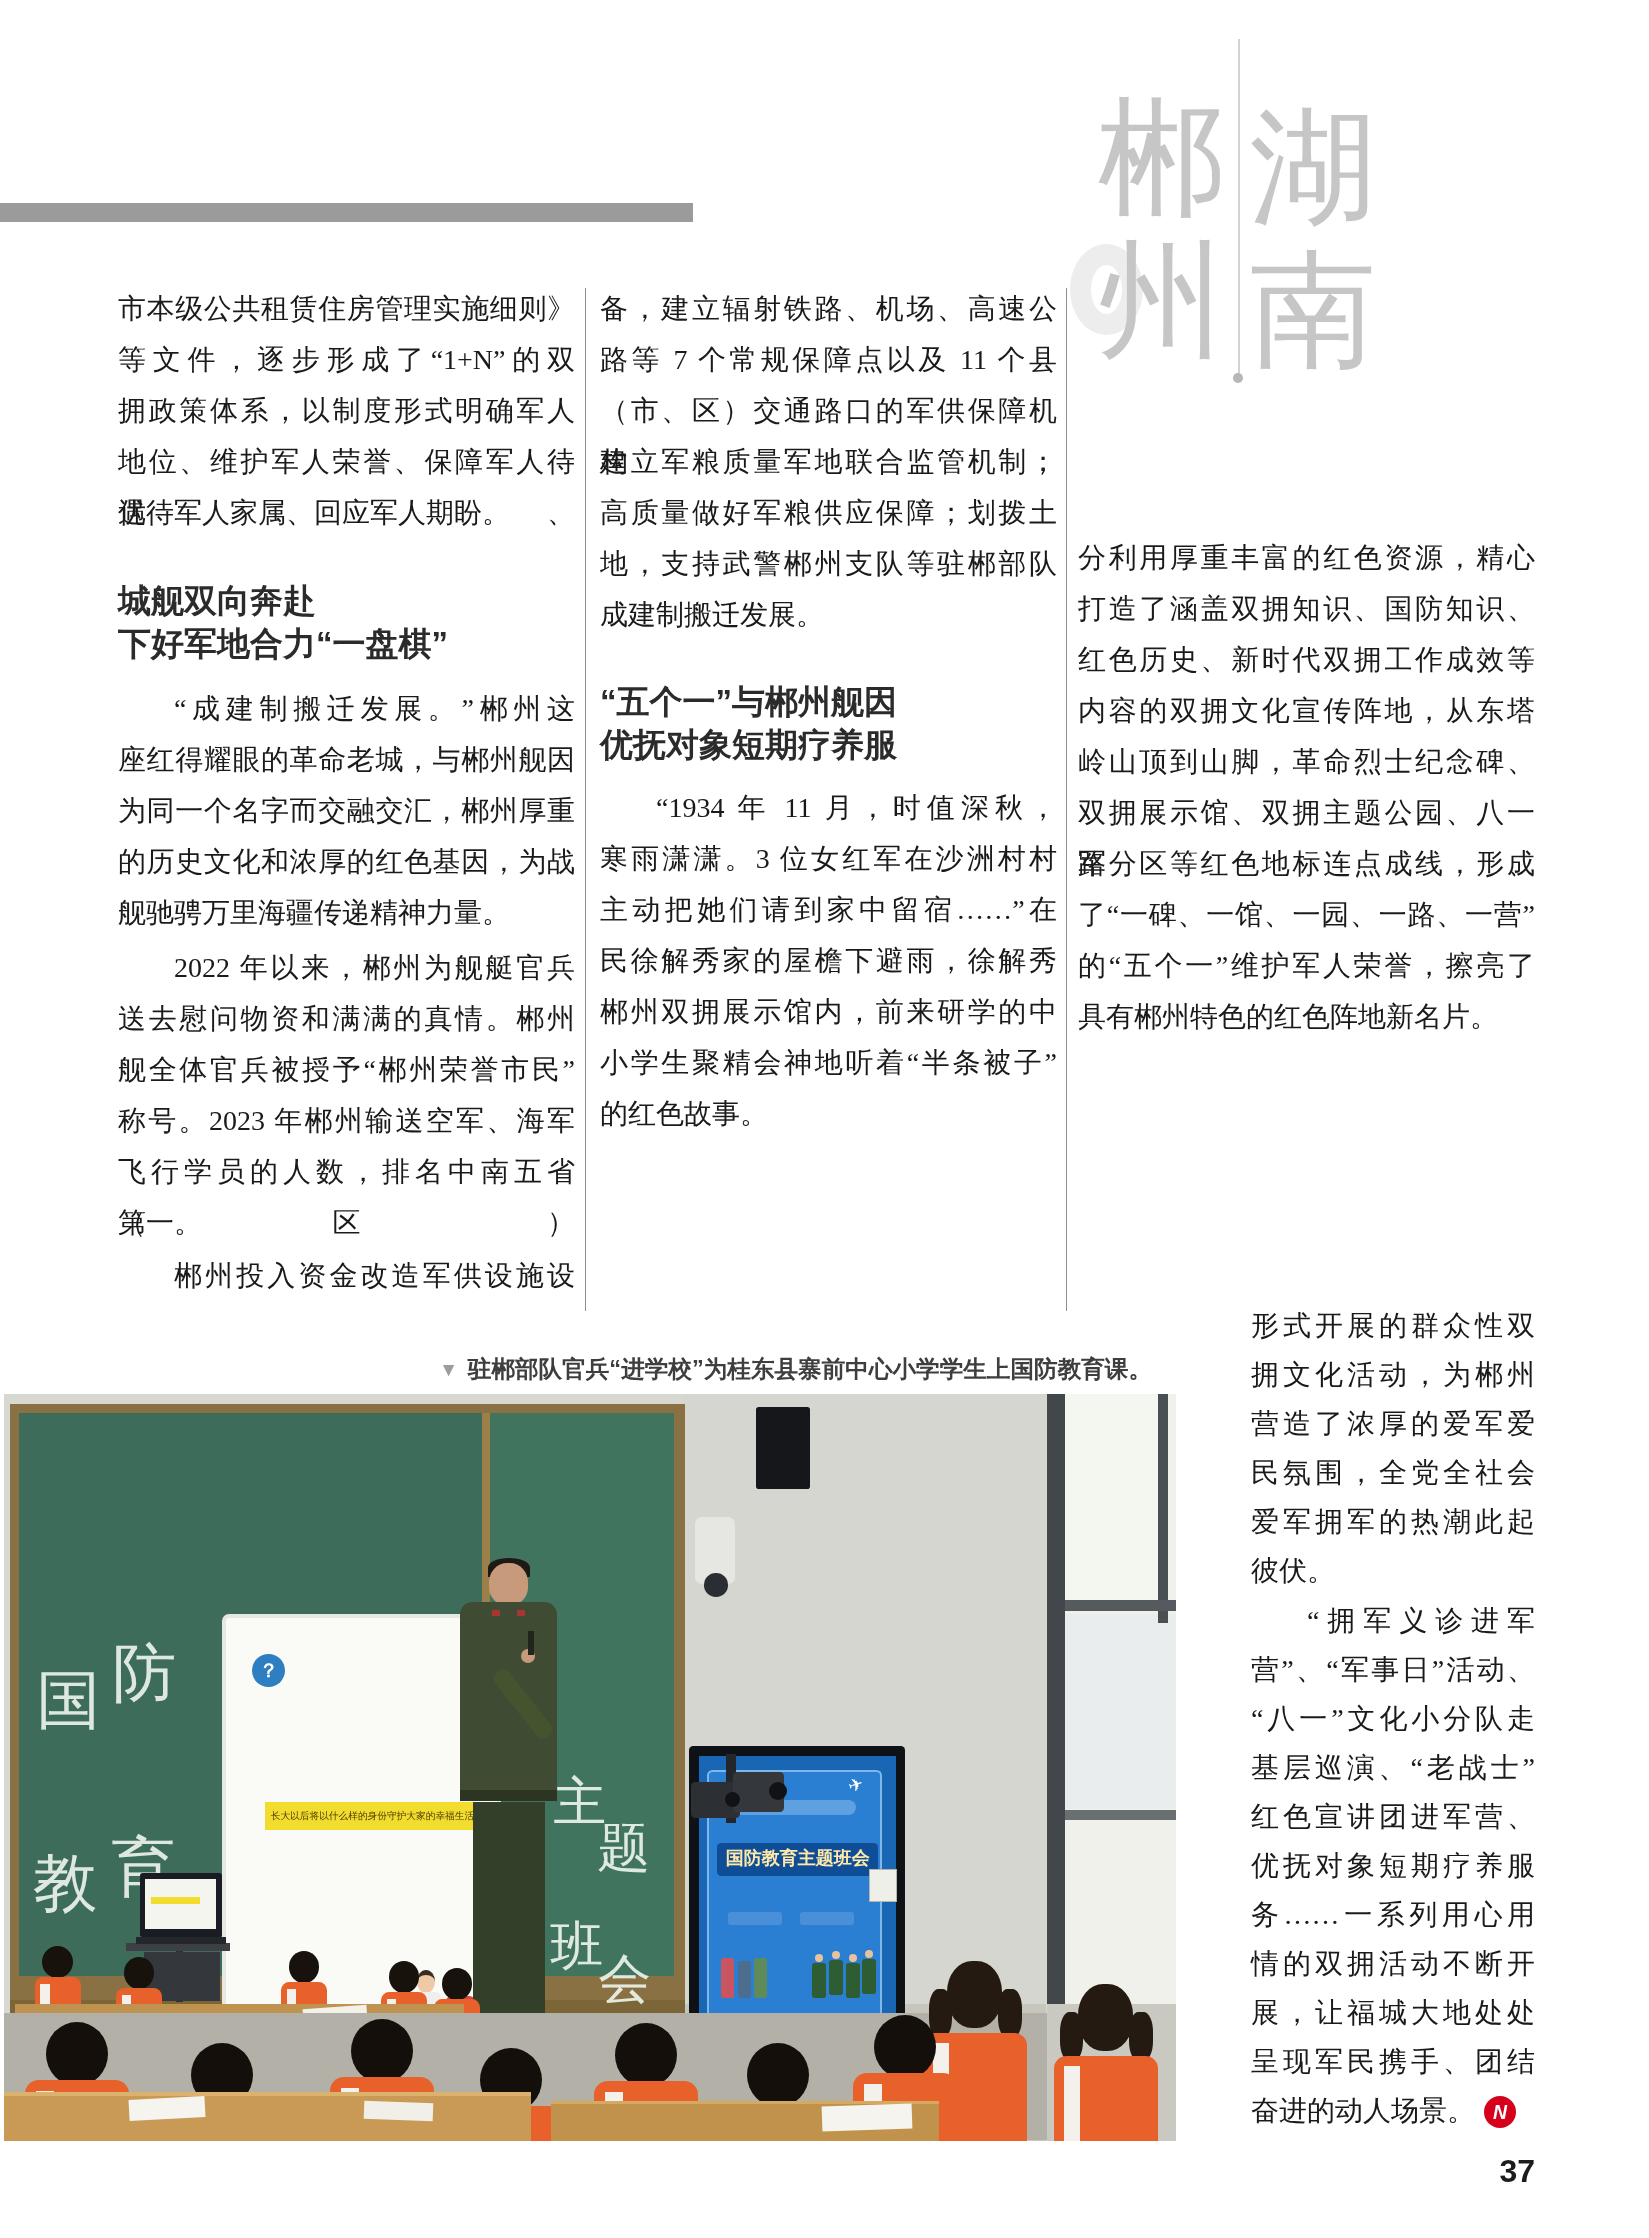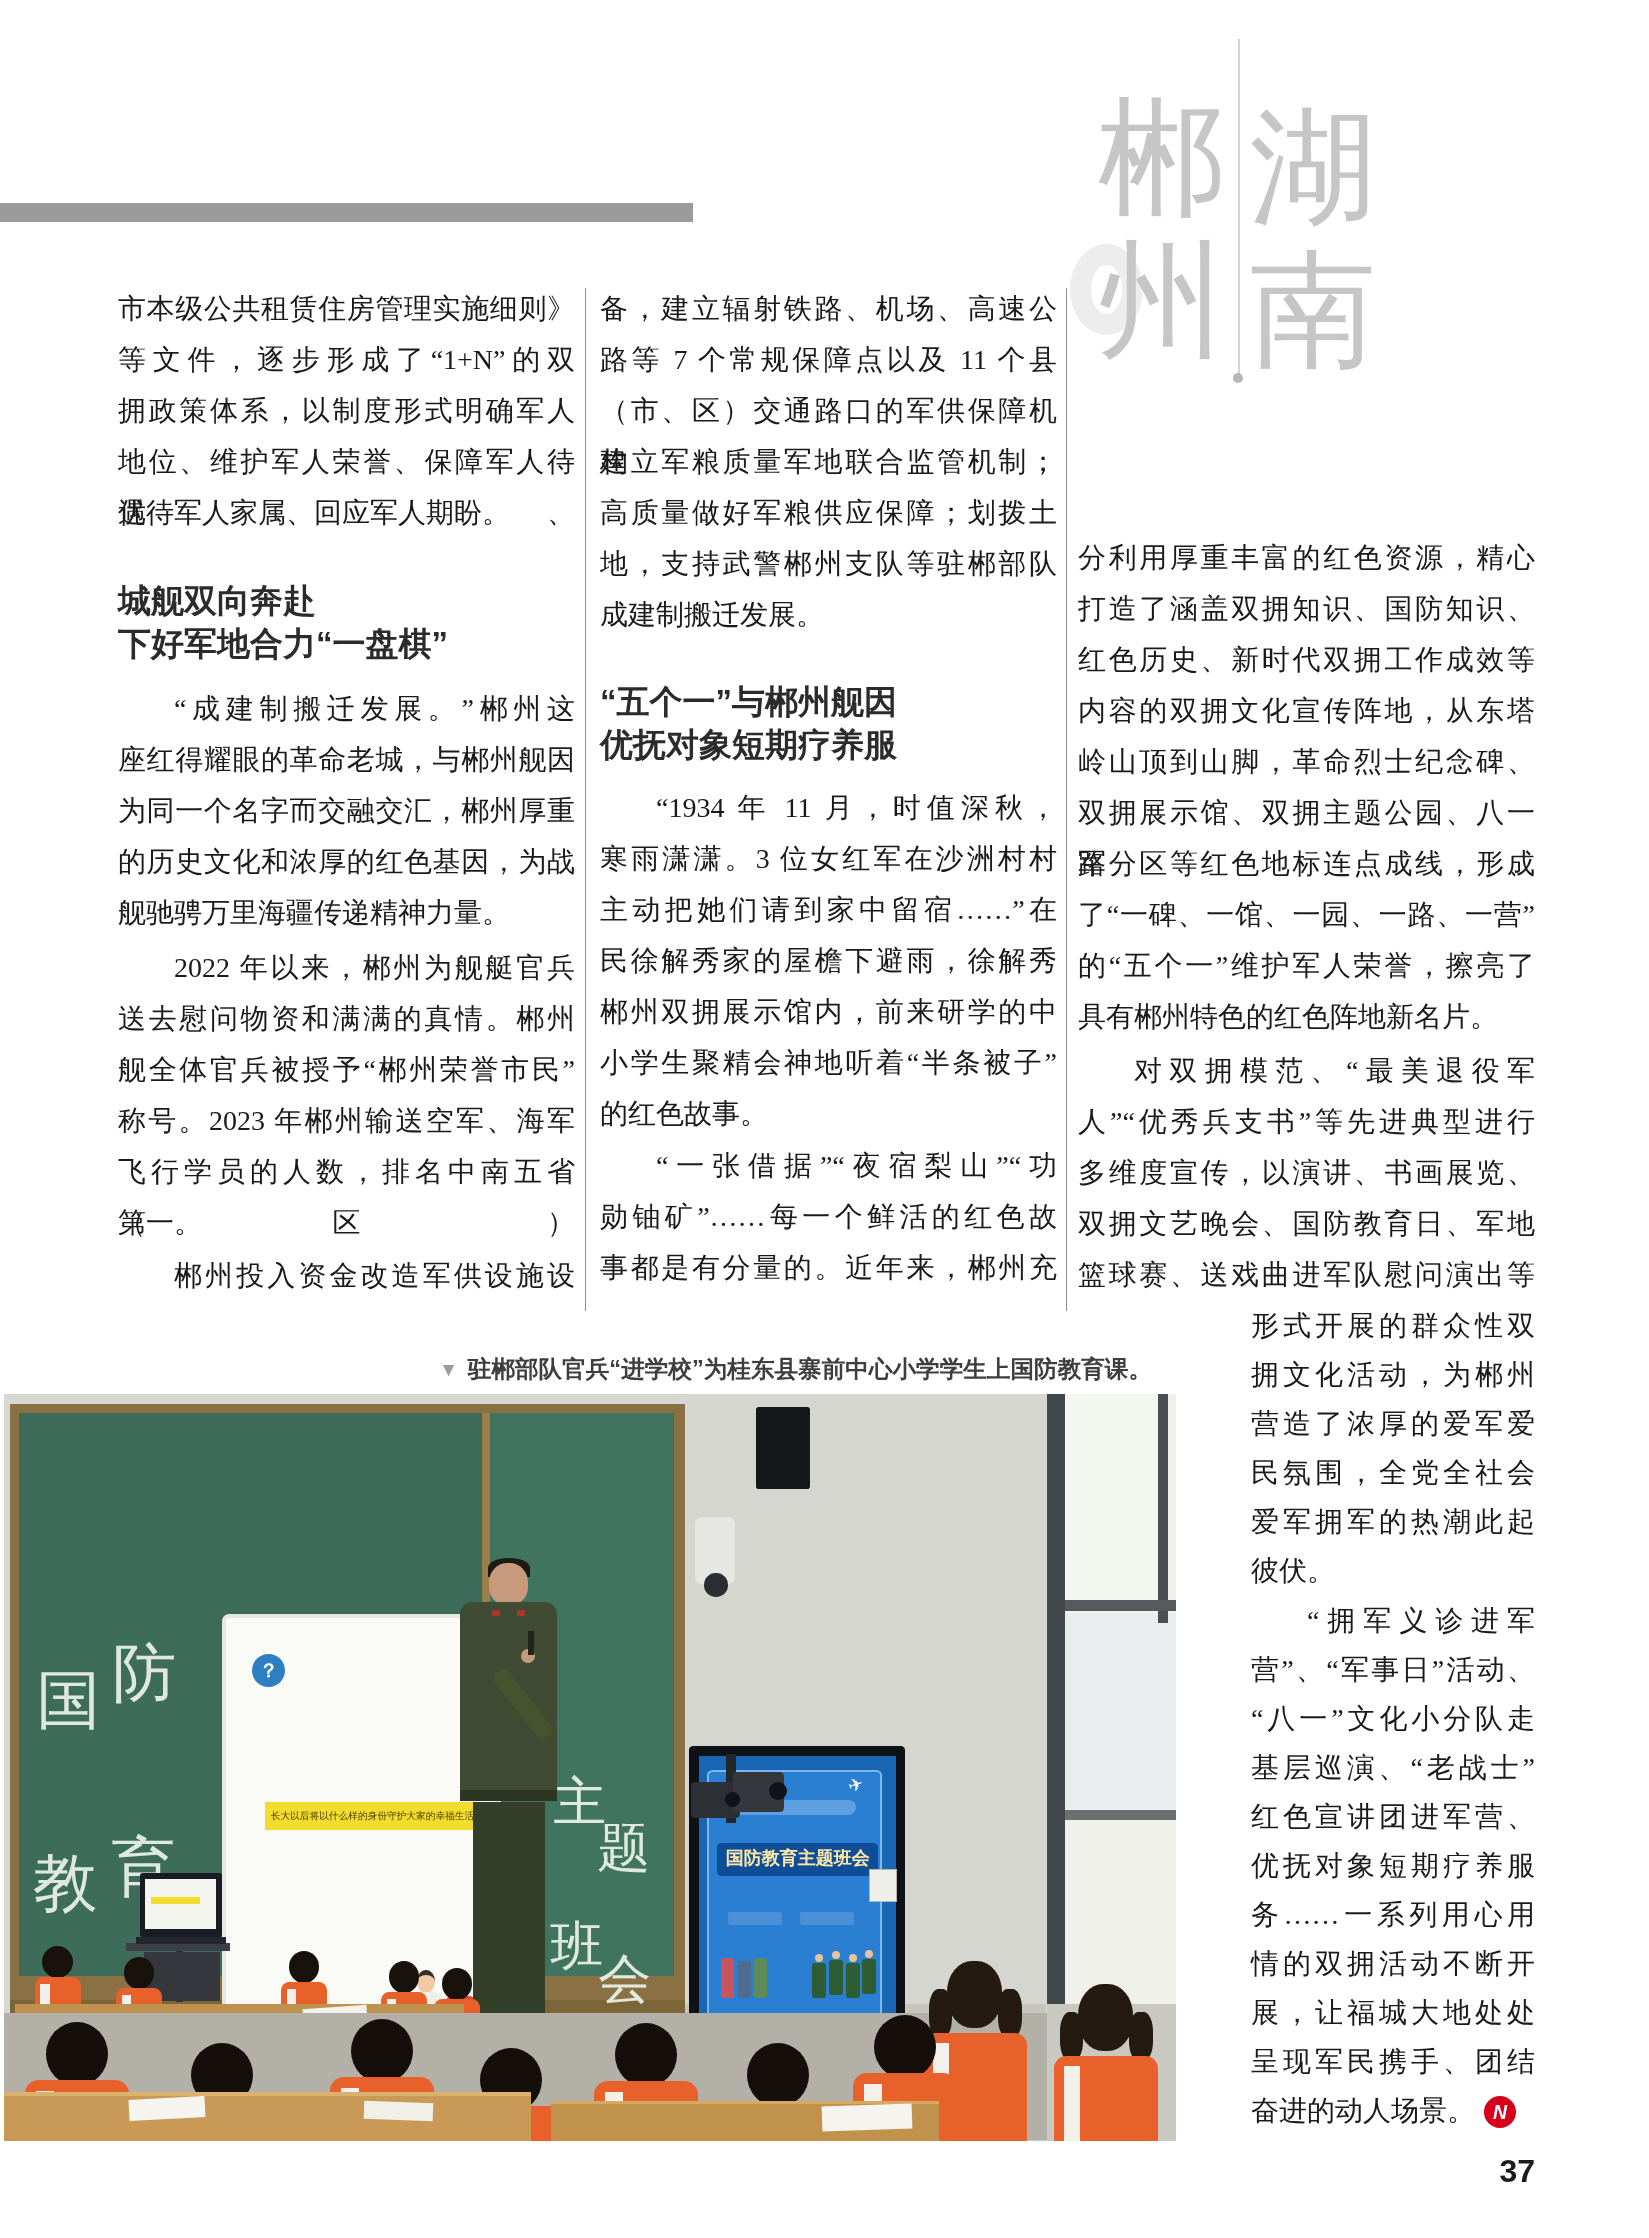--- a/index.html
+++ b/index.html
@@ -241,44 +241,32 @@
     </div>
   <div class="para indent short-end c2p2">
       <div class="tline first">“1934 年 11 月，时值深秋，</div>
       <div class="tline">寒雨潇潇。3 位女红军在沙洲村村</div>
       <div class="tline">主动把她们请到家中留宿……”在</div>
       <div class="tline">民徐解秀家的屋檐下避雨，徐解秀</div>
       <div class="tline">郴州双拥展示馆内，前来研学的中</div>
       <div class="tline">小学生聚精会神地听着“半条被子”</div>
       <div class="tline last">的红色故事。</div>
     </div>
-  <div class="para indent c2p3">
-      <div class="tline first">“一张借据”“夜宿梨山”“功</div>
-      <div class="tline">勋铀矿”……每一个鲜活的红色故</div>
-      <div class="tline last">事都是有分量的。近年来，郴州充</div>
-    </div>
 
   <div class="para short-end c3pA">
       <div class="tline first">分利用厚重丰富的红色资源，精心</div>
       <div class="tline">打造了涵盖双拥知识、国防知识、</div>
       <div class="tline">红色历史、新时代双拥工作成效等</div>
       <div class="tline">内容的双拥文化宣传阵地，从东塔</div>
       <div class="tline">岭山顶到山脚，革命烈士纪念碑、</div>
       <div class="tline">双拥展示馆、双拥主题公园、八一路、</div>
       <div class="tline">军分区等红色地标连点成线，形成</div>
       <div class="tline">了“一碑、一馆、一园、一路、一营”</div>
       <div class="tline">的“五个一”维护军人荣誉，擦亮了</div>
       <div class="tline last">具有郴州特色的红色阵地新名片。</div>
-    </div>
-  <div class="para indent c3pB">
-      <div class="tline first">对双拥模范、“最美退役军</div>
-      <div class="tline">人”“优秀兵支书”等先进典型进行</div>
-      <div class="tline">多维度宣传，以演讲、书画展览、</div>
-      <div class="tline">双拥文艺晚会、国防教育日、军地</div>
-      <div class="tline last">篮球赛、送戏曲进军队慰问演出等</div>
     </div>
   <div class="para narrow short-end c3n1">
       <div class="tline first">形式开展的群众性双</div>
       <div class="tline">拥文化活动，为郴州</div>
       <div class="tline">营造了浓厚的爱军爱</div>
       <div class="tline">民氛围，全党全社会</div>
       <div class="tline">爱军拥军的热潮此起</div>
       <div class="tline last">彼伏。</div>
     </div>
   <div class="para narrow indent short-end c3n2">

